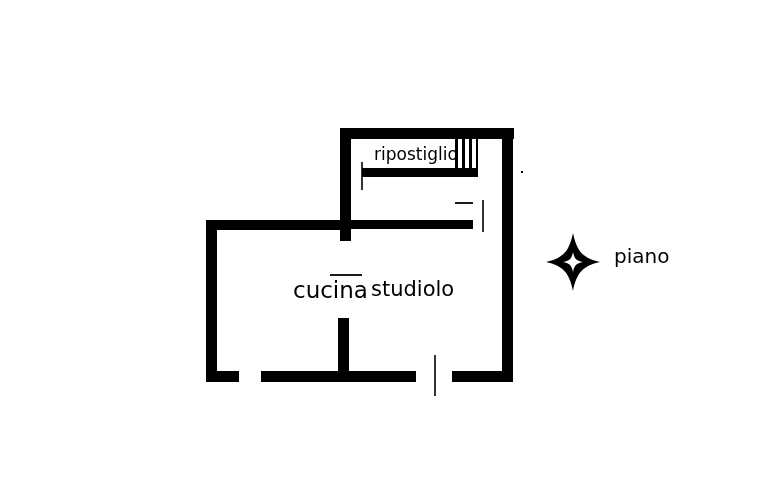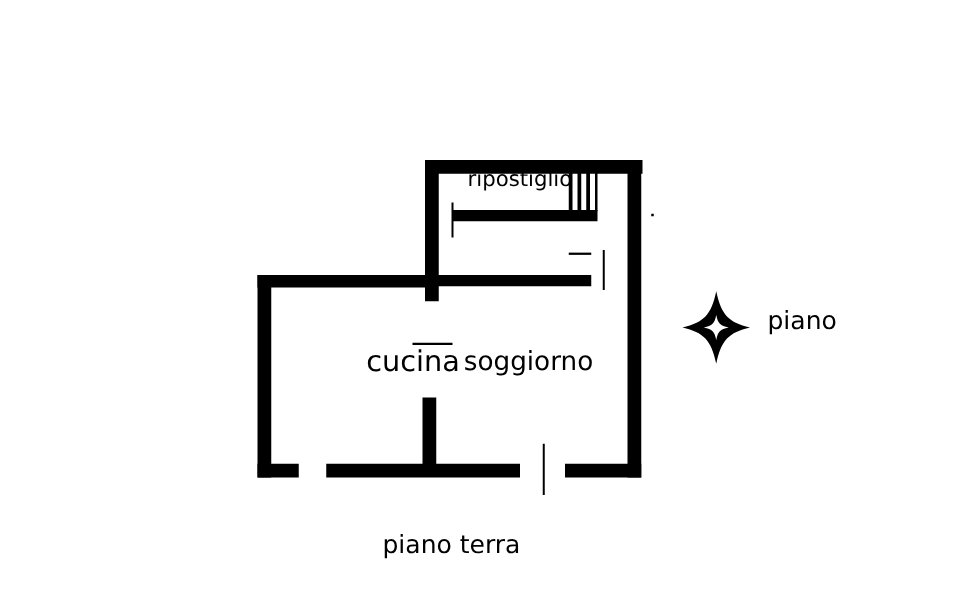--- a/index.html
+++ b/index.html
@@ -32,21 +32,21 @@
   }
   .room-label {
     position: absolute;
     color: #000000;
     font-family: "DejaVu Sans", sans-serif;
     white-space: nowrap;
     line-height: 1;
   }
   #label-ripostiglio {
     left: 374px;
-    top: 136px;
+    top: 146px;
     font-size: 17px;
   }
   #label-studiolo {
     left: 371px;
     top: 192px;
     font-size: 21px;
   }
   #label-cucina {
     left: 293px;
     top: 279px;
@@ -146,19 +146,18 @@
                C 570 260.5, 571.5 259, 573 252 Z" fill="#ffffff"></path>
     </g>
 
   </svg>
 
   <div class="room-label" id="label-ripostiglio">ripostiglio</div>
 
 
   <div class="room-label" id="label-cucina">cucina</div>
 
-  <div class="room-label" id="label-soggiorno">soggiorno</div>
+  <div class="room-label" id="label-soggiorno">studiolo</div>
 
   <div class="room-label" id="label-nord">piano</div>
 
-  <div id="caption-piano-terra">piano terra</div>
 
 </div>
 
 </body></html>

